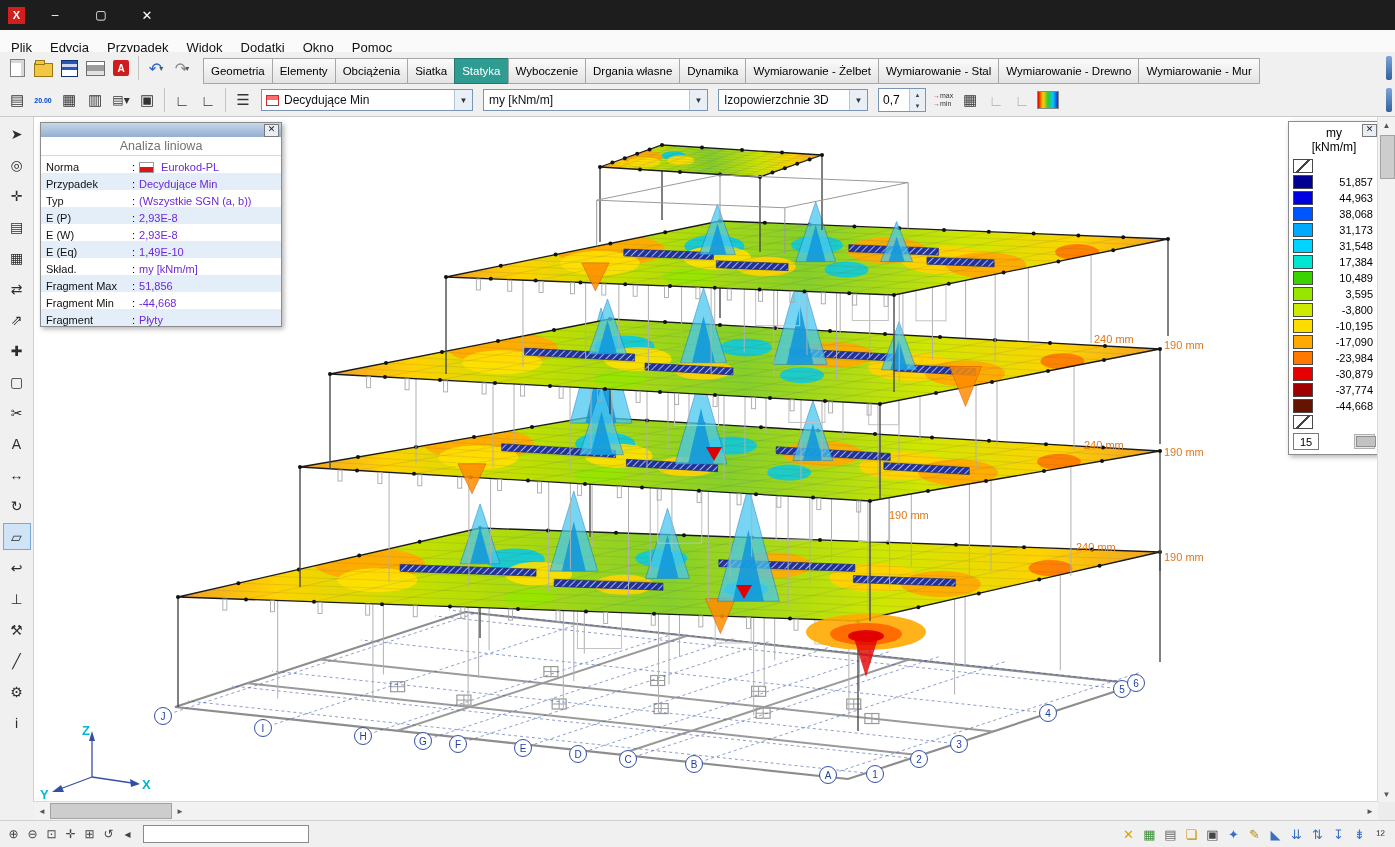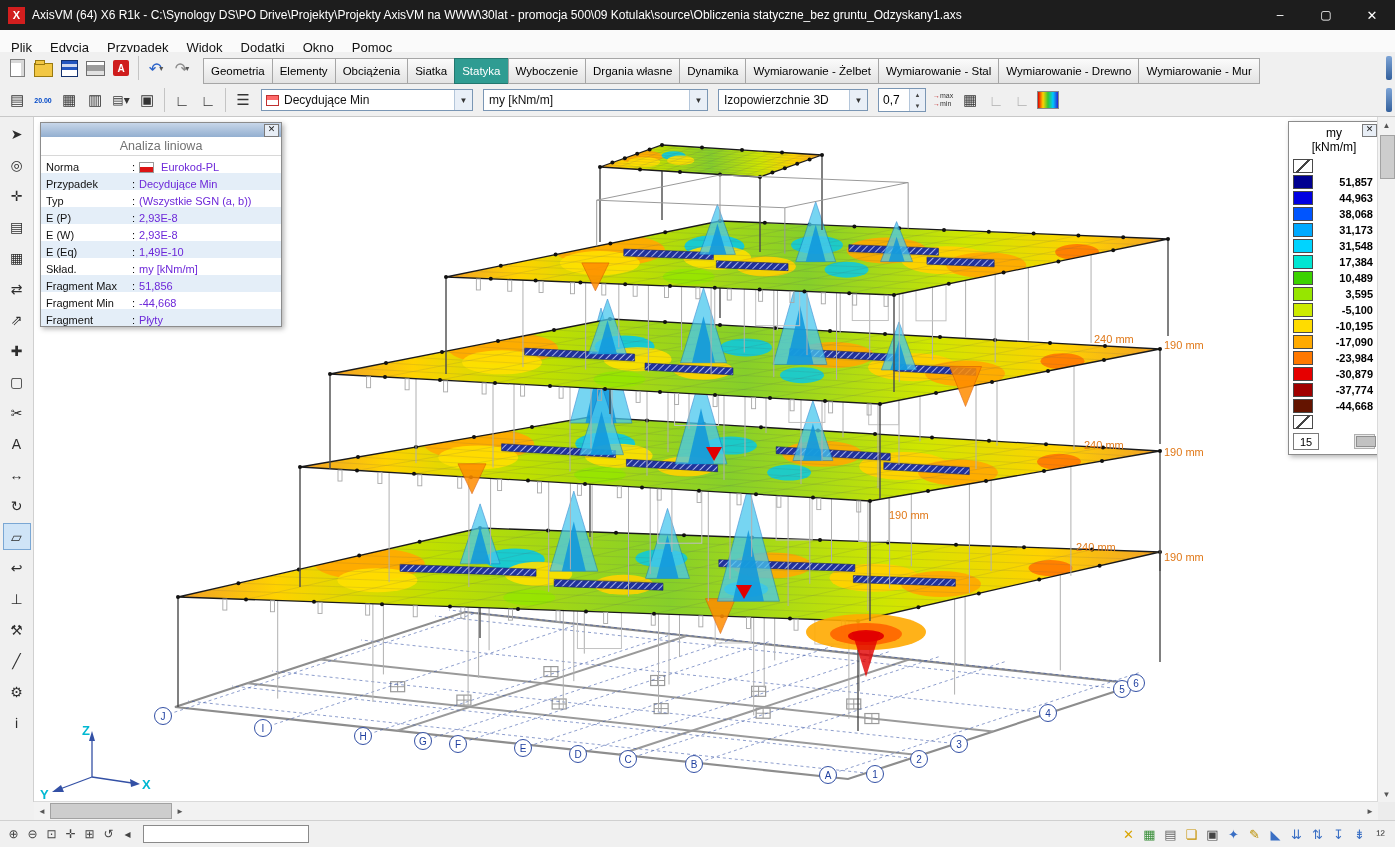--- a/index.html
+++ b/index.html
@@ -106,21 +106,21 @@
   .prow .val{color:#6d28d9;margin-left:4px;white-space:nowrap;}
   .flag{display:inline-block;width:13px;height:9px;margin:0 3px 0 4px;border:1px solid #9a9a9a;
         background:linear-gradient(180deg,#fff 0 50%,#dc1414 50% 100%);vertical-align:middle;}
 
   
   .legend{left:1288px;top:121px;width:90px;background:#fff;border:1px solid #8c8c8c;
           box-shadow:2px 2px 5px rgba(0,0,0,.3);padding-bottom:3px;}
   .legend-close{position:absolute;right:2px;top:2px;width:13px;height:11px;background:#e8eef6;
                 border:1px solid #7a7a7a;font-size:9px;line-height:9px;text-align:center;color:#222;}
   .legend-title{padding-top:4px;text-align:center;font-size:12px;color:#000000;line-height:14px;}
-  .legend-scale{margin:4px 4px 2px 4px;font-weight:bold;}
+  .legend-scale{margin:4px 4px 2px 4px;}
   .lrow{display:flex;align-items:center;height:16px;}
   .sw{width:20px;height:14px;border:1px solid #4a4a4a;flex:none;box-sizing:border-box;}
   .sw.hatch{background:linear-gradient(135deg,#fff 44%,#444 44%,#444 54%,#fff 54%);}
   .lv{flex:1;text-align:right;font-size:11px;color:#000;padding-right:2px;white-space:nowrap;}
   .legend-foot{display:flex;align-items:center;margin:3px 4px 1px 4px;gap:32px;}
   .lv-count{width:24px;height:15px;border:1px solid #7a7a7a;background:#fff;font-size:11px;
             display:flex;align-items:center;justify-content:center;flex:none;}
   .mini-scroll{flex:1;height:13px;margin-left:3px;background:#e8e8e8;border:1px solid #b0b0b0;position:relative;}
   .mini-thumb{position:absolute;left:1px;top:1px;width:18px;height:9px;background:#c2c2c2;border:1px solid #909090;}
 
@@ -144,21 +144,20 @@
             font-size:11px;padding:0 3px;font-family:"Liberation Sans",sans-serif;}
   .st-right{margin-left:auto;display:flex;align-items:center;}
   .br-ico{width:21px;height:20px;display:flex;align-items:center;justify-content:center;
           font-size:13px;flex:none;}
 </style>
 </head>
 <body>
 
 <div class="abs titlebar">
   <div class="app-logo">X</div>
-  <div class="title-text">AxisVM (64) X6 R1k - C:\Synology DS\PO Drive\Projekty\Projekty AxisVM na WWW\30lat - promocja 500\09 Kotulak\source\Obliczenia statyczne_bez gruntu_Odzyskany1.axs</div>
   <div class="winctl">
     <div class="winbtn">–</div>
     <div class="winbtn">▢</div>
     <div class="winbtn close">✕</div>
   </div>
 </div>
 
 <div class="abs menubar">
   <span class="menu-item">Plik</span>
   <span class="menu-item">Edycja</span>
@@ -1063,21 +1062,21 @@
     <div class="lrow">
         <span class="sw" style="background: rgb(60, 210, 0);"></span>
         <span class="lv">10,489</span>
       </div>
     <div class="lrow">
         <span class="sw" style="background: rgb(150, 230, 0);"></span>
         <span class="lv">3,595</span>
       </div>
     <div class="lrow">
         <span class="sw" style="background: rgb(205, 235, 0);"></span>
-        <span class="lv">-5,100</span>
+        <span class="lv">-3,800</span>
       </div>
     <div class="lrow">
         <span class="sw" style="background: rgb(255, 220, 0);"></span>
         <span class="lv">-10,195</span>
       </div>
     <div class="lrow">
         <span class="sw" style="background: rgb(255, 170, 0);"></span>
         <span class="lv">-17,090</span>
       </div>
     <div class="lrow">

